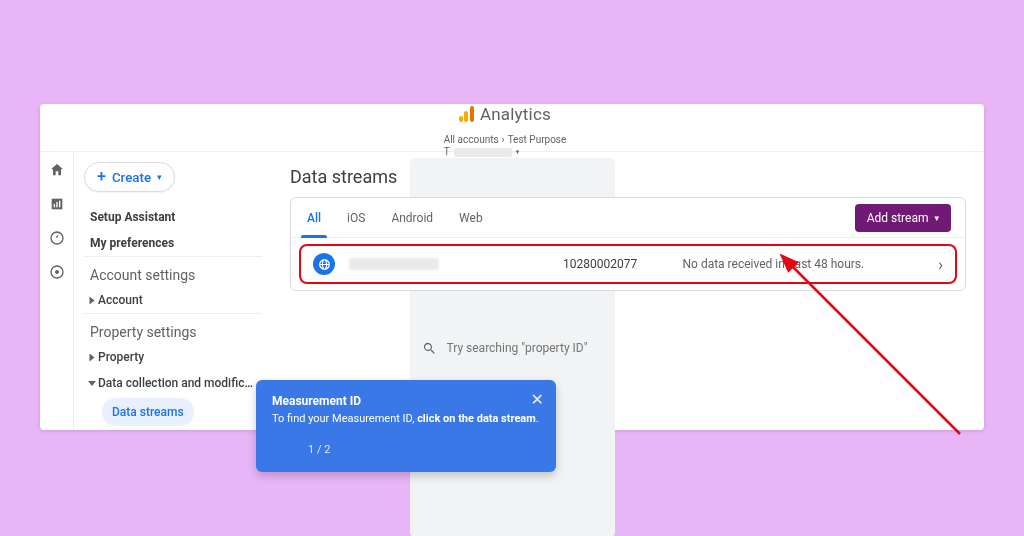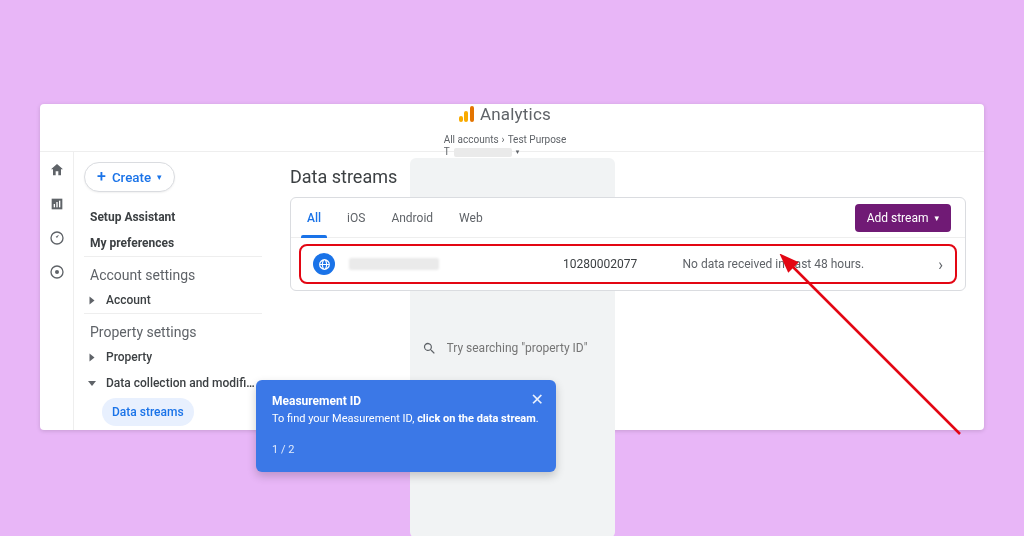--- a/index.html
+++ b/index.html
@@ -25,21 +25,21 @@
   .avatar { width:22px;height:22px;background:linear-gradient(135deg,#c9b48a 0 50%,#a28f68 50% 100%); }
   .body { display:flex; height: calc(100% - 48px); }
   .rail { width: 34px; border-right: 1px solid #eee; display:flex; flex-direction:column; align-items:center; padding-top:10px; gap:18px; color:#5f6368; }
   .rail svg { width:16px; height:16px; fill:#5f6368; }
   .sidebar { width: 198px; padding: 10px 10px 0 10px; font-size: 12px; color:#3c4043; position: relative; }
   .create-btn { height:30px; border:1px solid #dadce0; border-radius:16px; display:flex; align-items:center; gap:6px; padding:0 12px; color:#1a73e8; font-weight:500; background:#fff; cursor:pointer; margin-bottom: 12px; width: fit-content; box-shadow: 0 1px 2px rgba(0,0,0,.06);}
   .plus { font-size:16px; line-height:16px; }
   .sb-item { padding:6px 6px; cursor:pointer; font-weight:500; }
   .sb-item.bold { font-weight:700; }
   .sb-section { color:#5f6368; font-size:14px; font-weight:400; padding:10px 6px 4px; border-top:1px solid #eee; }
-  .sb-row { display:flex; align-items:center; gap:10px; padding:6px 4px; cursor:pointer; }
+  .sb-row { display:flex; align-items:center; gap:2px; padding:6px 4px; cursor:pointer; }
   .caret { width:0;height:0;border-left:4px solid transparent;border-right:4px solid transparent;border-top:5px solid #5f6368;transform:rotate(-90deg); }
   .caret.down { transform:none; }
   .ellipsis { white-space:nowrap; overflow:hidden; text-overflow:ellipsis; }
   .sb-sub { margin-left:18px; padding:7px 10px; color:#1a73e8; background:#e8f0fe; border-radius:14px; font-weight:500; width:fit-content; margin-top:2px; }
   .main { flex:1; padding: 14px 18px 0 18px; position:relative; }
   .title { font-size:18px; color:#3c4043; margin-bottom:10px; }
   .card { border:1px solid #dadce0; border-radius:6px; background:#fff; }
   .tabs { display:flex; align-items:center; padding: 0 14px; height:40px; border-bottom:1px solid #eee; gap:22px; font-size:12px; color:#5f6368; }
   .tab { cursor:pointer; padding: 0 2px; height:100%; display:flex; align-items:center; }
   .tab.active { color:#1a73e8; font-weight:500; position:relative; }
@@ -48,21 +48,21 @@
   .stream-row { margin:6px 8px; border:2.5px solid #e30613; border-radius:8px; height:40px; display:flex; align-items:center; padding:0 12px; gap:14px; font-size:12px; color:#3c4043; }
   .globe { width:22px;height:22px;border-radius:50%;background:#1a73e8;display:flex;align-items:center;justify-content:center; }
   .globe svg { width:13px;height:13px;fill:#fff; }
   .sname { width:90px; height:12px; background:#eaeaea; filter: blur(1px); border-radius:2px; }
   .sid { flex:0 0 auto; margin-left: 110px; }
   .sstatus { margin-left:auto; margin-right: 60px; color:#5f6368; }
   .chev { color:#5f6368; font-size:16px; }
   .tip { position:absolute; left: 216px; top: 276px; width: 300px; background:#3b78e7; color:#fff; border-radius:6px; padding:14px 16px 16px; font-size:11px; box-shadow:0 4px 10px rgba(0,0,0,.2); }
   .tip-title { font-weight:700; font-size:12px; margin-bottom:4px; }
   .tip-close { position:absolute; top:10px; right:12px; font-size:16px; cursor:pointer; opacity:.9; }
-  .tip-step { margin-top:18px; opacity:.85; }
+  .tip-step { margin-top:18px; opacity:.85;margin-left:36px; }
   .arrow { position:absolute; pointer-events:none; }
 </style>
 </head>
 <body>
 
 <div class="outer">
   <div class="header">
     <div class="logo">
       <div class="logo-bars">
         <div class="bar1"></div>

